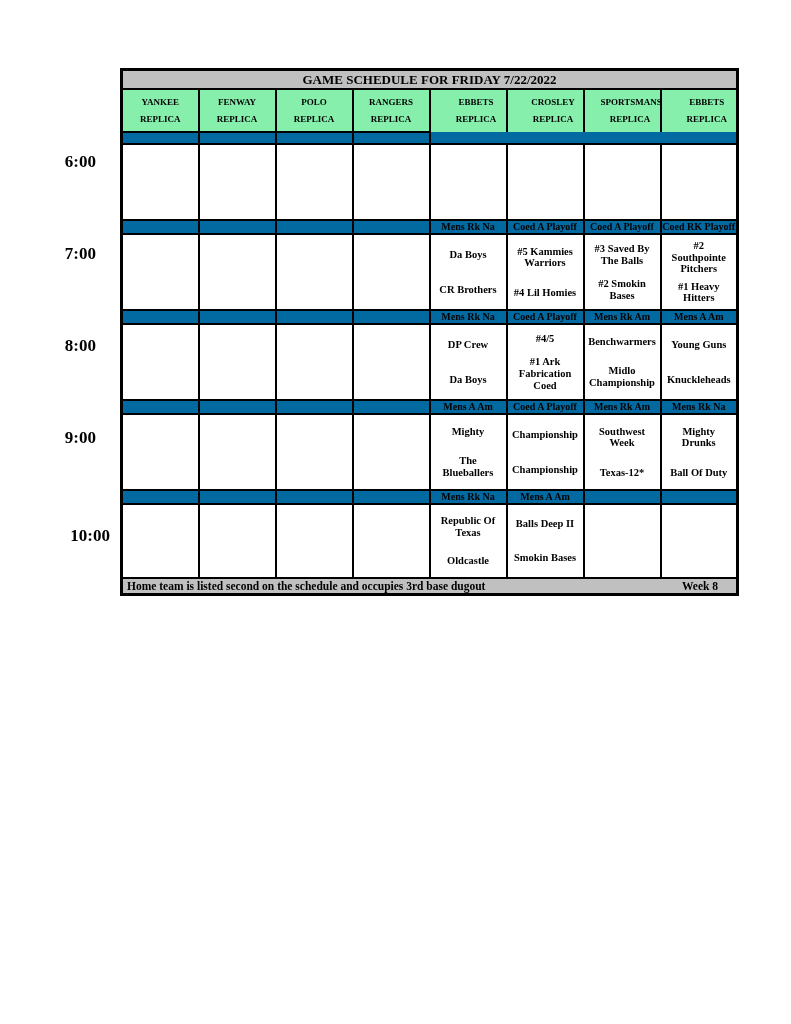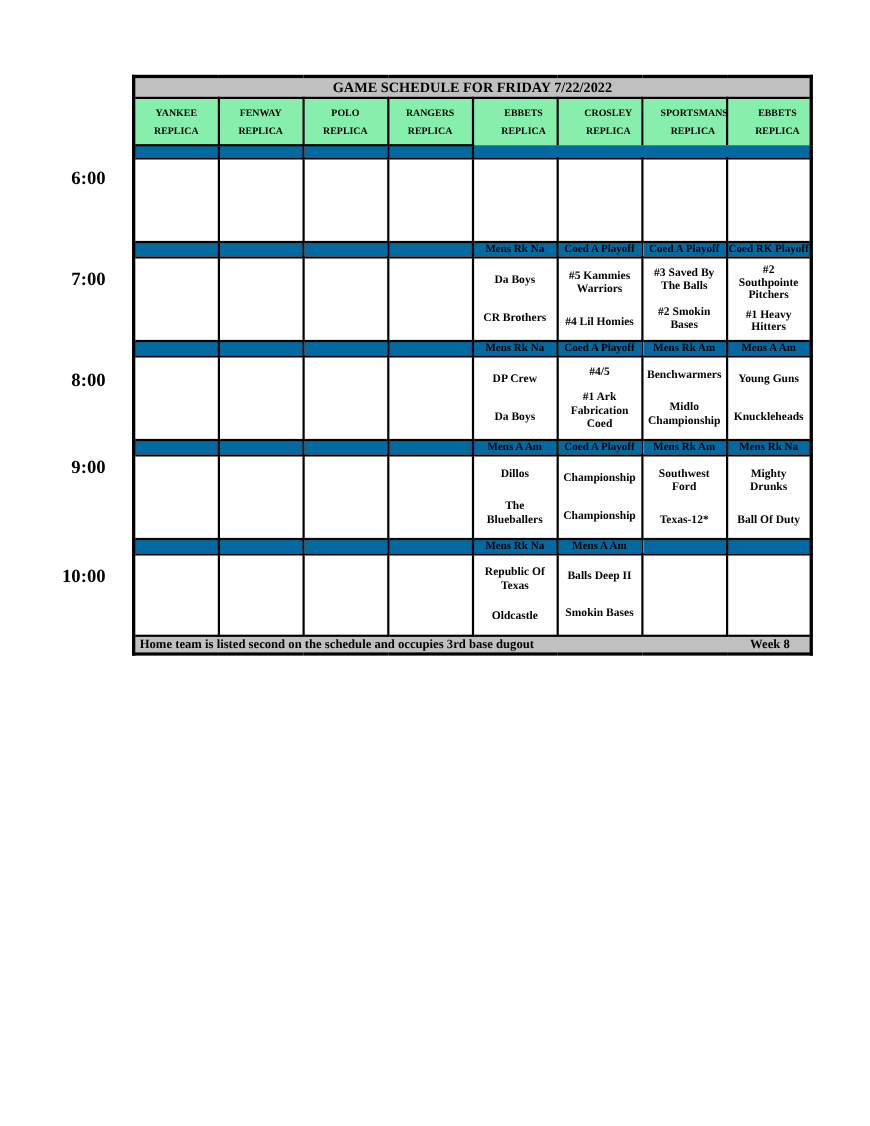--- a/index.html
+++ b/index.html
@@ -90,22 +90,22 @@
     position: absolute;
     left: 0;
     width: 96px;
     text-align: right;
     font-size: 17px;
     line-height: 14px;
   }
   .t6  { top: 155px; }
   .t7  { top: 247px; }
   .t8  { top: 339px; text-align: right; }
-  .t9  { top: 418px; }
-  .t10 { top: 517px; }
+  .t9  { top: 431px; }
+  .t10 { top: 529px; margin-left: 14px; }
 </style>
 </head>
 <body>
 
 <div class="page">
 
   <div class="time-label t6">6:00</div>
   <div class="time-label t7">7:00</div>
   <div class="time-label t8">8:00</div>
   <div class="time-label t9">9:00</div>
@@ -277,33 +277,33 @@
       <td>Mens Rk Na</td>
     </tr>
 
     <tr class="games">
       <td></td>
       <td></td>
       <td></td>
       <td></td>
       <td>
         <div class="cell-inner">
-          <div>Dillos</div>
+          <div>Mighty</div>
           <div>The Blueballers</div>
         </div>
       </td>
       <td>
         <div class="cell-inner">
           <div>Championship</div>
           <div>Championship</div>
         </div>
       </td>
       <td>
         <div class="cell-inner">
-          <div>Southwest Ford</div>
+          <div>Southwest Week</div>
           <div>Texas-12*</div>
         </div>
       </td>
       <td>
         <div class="cell-inner">
           <div>Mighty Drunks</div>
           <div>Ball Of Duty</div>
         </div>
       </td>
     </tr>

